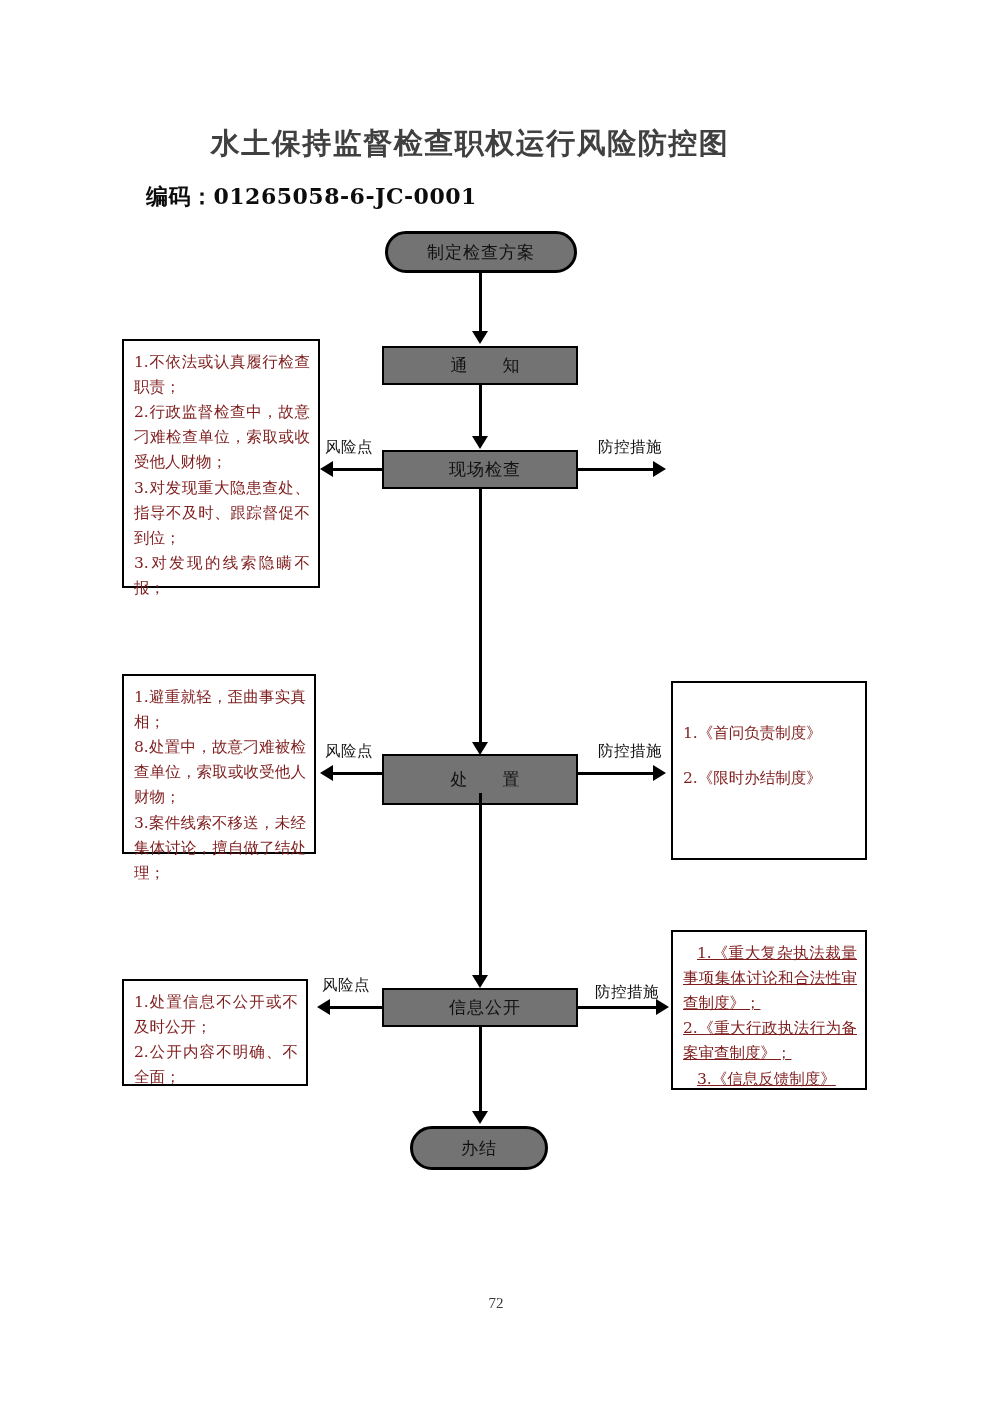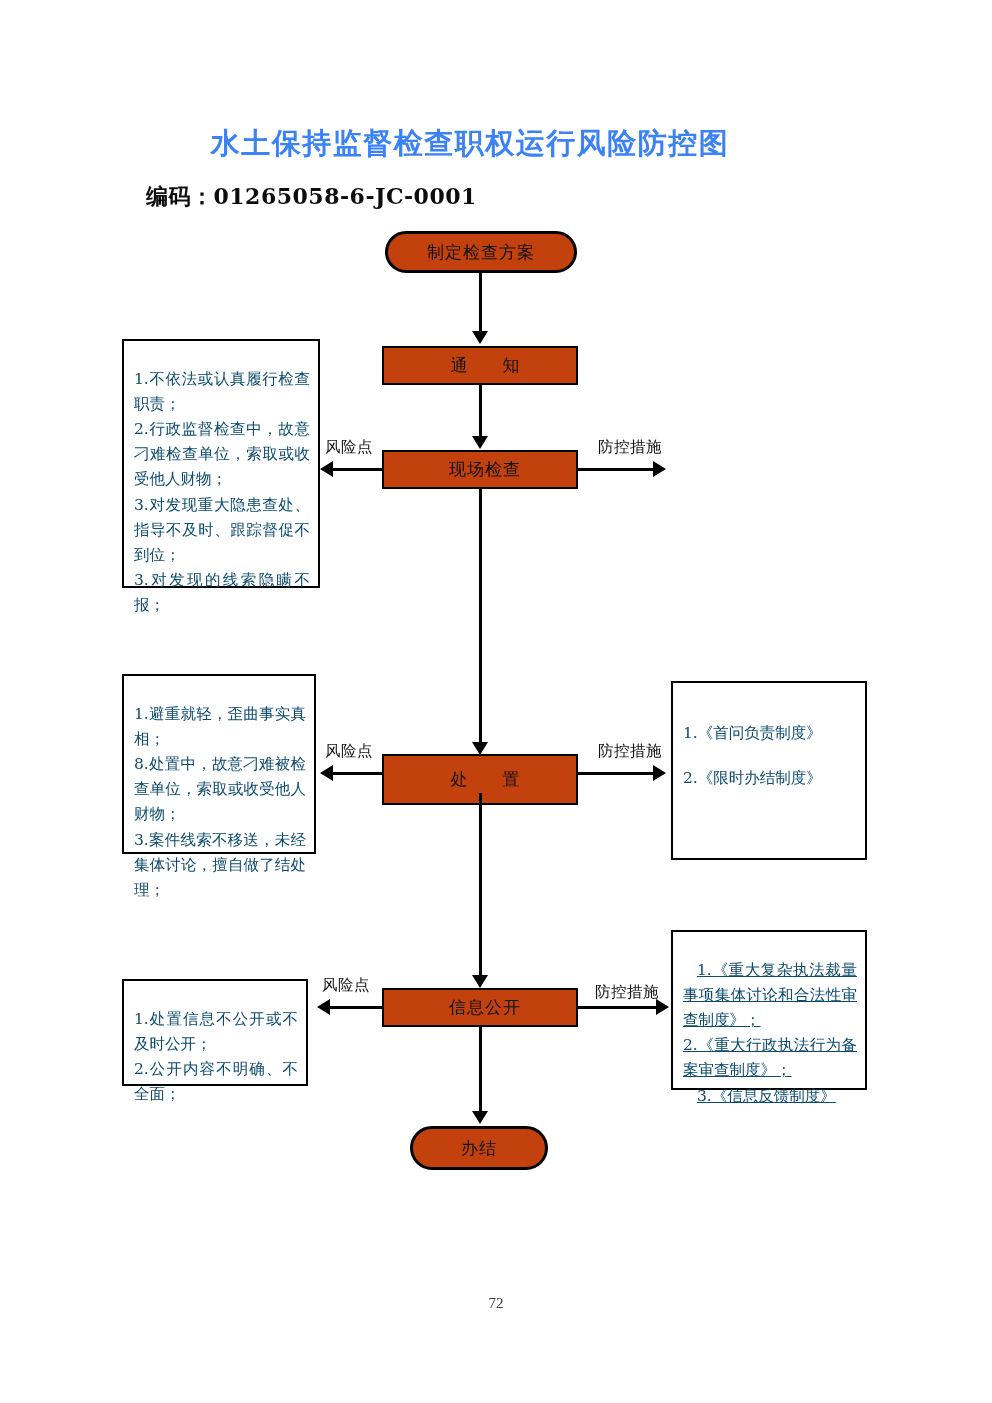--- a/index.html
+++ b/index.html
@@ -24,39 +24,39 @@
   .doc-title {
     position: absolute;
     left: 0;
     top: 124px;
     width: 940px;
     text-align: center;
     font-family: "DejaVu Serif", "Liberation Serif", serif;
     font-size: 29px;
     font-weight: 700;
     letter-spacing: 1.5px;
-    color: #3b82f6;
+    color: #404040;
   }
   .doc-code {
     position: absolute;
     left: 146px;
     top: 182px;
     font-family: "DejaVu Serif", "Liberation Serif", serif;
     font-size: 22px;
     font-weight: 600;
     letter-spacing: 0.5px;
     color: #0d0d0d;
     white-space: nowrap;
   }
 
   
   .node {
     position: absolute;
     box-sizing: border-box;
-    background: #c2410c;
+    background: #737373;
     border: 2.5px solid #000000;
     display: flex;
     align-items: center;
     justify-content: center;
     font-family: "DejaVu Serif", "Liberation Serif", serif;
     font-size: 17px;
     color: #111111;
     letter-spacing: 1px;
     text-align: center;
   }
@@ -72,25 +72,25 @@
     letter-spacing: 9px;
     padding-left: 9px;
   }
 
   
   .panel {
     position: absolute;
     box-sizing: border-box;
     background: #ffffff;
     border: 2.5px solid #000000;
-    padding: 26px 8px 8px 10px;
+    padding: 9px 8px 8px 10px;
     font-family: "DejaVu Serif", "Liberation Serif", serif;
     font-size: 15.5px;
     line-height: 1.62;
-    color: #0c4a6e;
+    color: #7f1d1d;
   }
   .panel p {
     margin: 0;
     text-align: justify;
     text-justify: inter-ideograph;
   }
   .panel.spaced-lines p + p { margin-top: 20px; }
   .panel p.indent { text-indent: 14px; }
 
   

